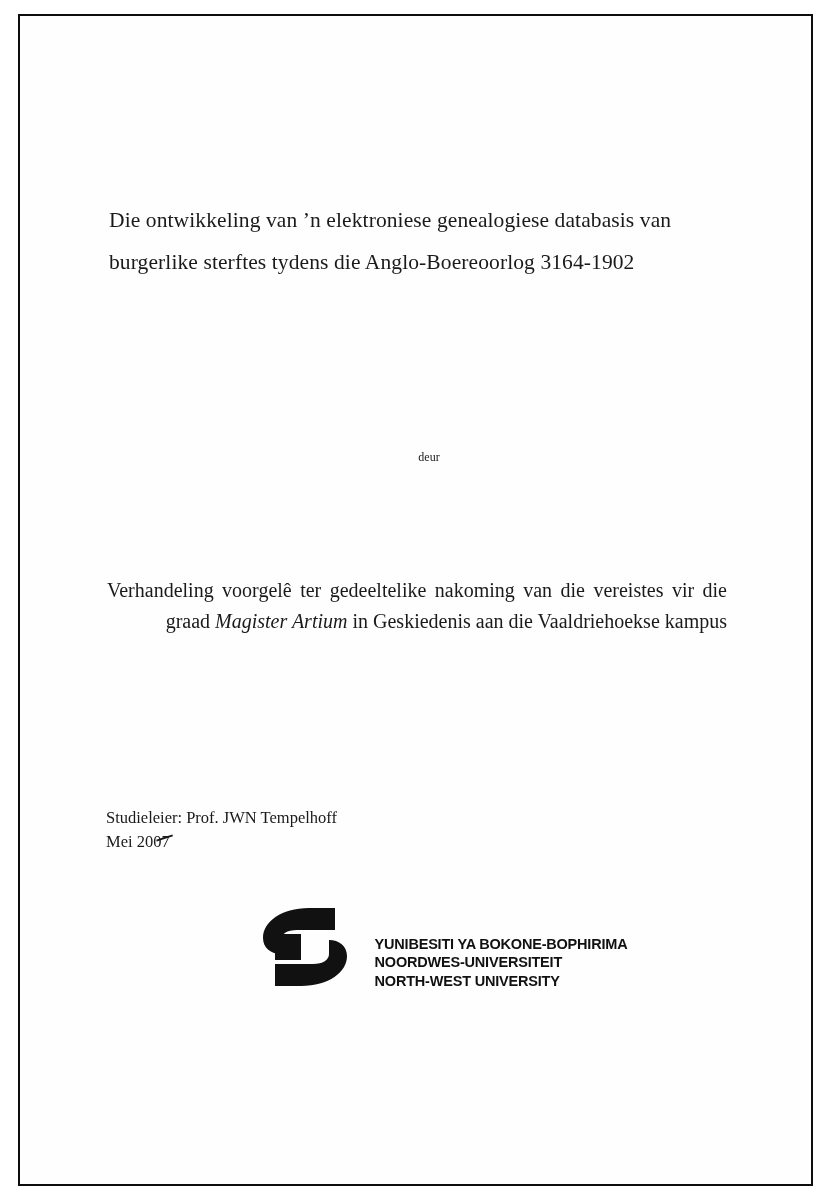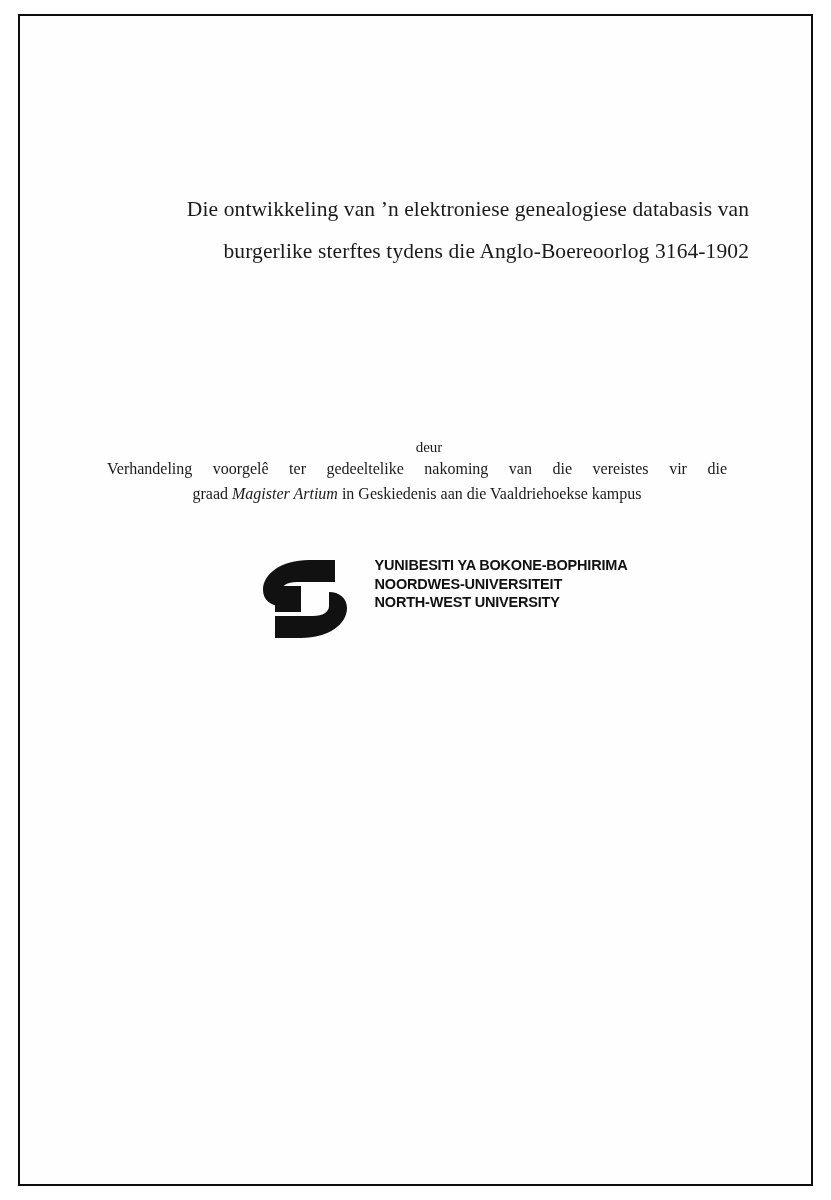--- a/index.html
+++ b/index.html
@@ -33,53 +33,54 @@
     background: #fefefe;
   }
   .inner-area {
     position: absolute;
     left: 84px;
     top: 170px;
     width: 650px;
     height: 900px;
   }
   .title-block {
-    text-align: right;
+    text-align: left;
     font-size: 21.5px;
     line-height: 1.95;
     letter-spacing: 0.1px;
-    margin: 3px auto;
+    margin: 14px auto;
     width: 640px;
   }
   .title-line {
     display: block;
     white-space: nowrap;
   }
   .deur {
     text-align: center;
-    font-size: 15px;
+    font-size: 12px;
     margin-top: 166px;
   }
   .author {
     text-align: center;
     font-size: 19px;
     margin-top: 72px;
   }
   .abstract-block {
-    font-size: 16px;
+    margin-top: 110px;
+    font-size: 20px;
     line-height: 1.58;
     width: 620px;
     margin-left: 3px;
   }
   .abstract-block .just {
     text-align: justify;
     text-align-last: justify;
   }
   .abstract-block .rest {
-    text-align: center;
+    text-align: right;
   }
   .abstract-block i {
     font-style: italic;
   }
   .supervisor-block {
     margin-top: 168px;
     font-size: 16.5px;
     line-height: 1.45;
     margin-left: 2px;
   }
@@ -93,21 +94,21 @@
     top: 7px;
     width: 17px;
     height: 1.6px;
     background: #1a1a1a;
     transform: rotate(-18deg);
   }
   
   .logo-wrap {
     margin-top: 50px;
     display: flex;
-    align-items: flex-start;
+    align-items: flex-end;
     justify-content: center;
     gap: 16px;
     padding-left: 20px;
   }
   .logo-mark {
     width: 108px;
     height: 86px;
     position: relative;
     flex: none;
   }
@@ -134,20 +135,27 @@
       </div>
 
       <div class="deur">deur</div>
 
 
       <div class="abstract-block">
         <div class="just">Verhandeling voorgelê ter gedeeltelike nakoming van die vereistes vir die</div>
         <div class="rest"><span>graad </span><i>Magister Artium</i><span> in Geskiedenis aan die Vaaldriehoekse kampus</span></div>
       </div>
 
+      <div class="supervisor-block">
+        <div>Studieleier: Prof. JWN Tempelhoff</div>
+        <div class="date-line">
+          <span>Mei 2007</span>
+          <span class="strike"></span>
+        </div>
+      </div>
 
       <div class="logo-wrap">
         <div class="logo-mark">
           <svg viewBox="0 0 108 86" width="108" height="86" aria-hidden="true">
             <g fill="#111111">
               <path d="M58 4 C30 4 12 18 12 34 C12 44 20 50 30 50 L30 36 C30 30 36 26 46 26 L84 26 L84 4 Z"></path>
               <path d="M50 82 C78 82 96 68 96 52 C96 42 88 36 78 36 L78 50 C78 56 72 60 62 60 L24 60 L24 82 Z"></path>
               <rect x="24" y="30" width="26" height="26"></rect>
             </g>
           </svg>

